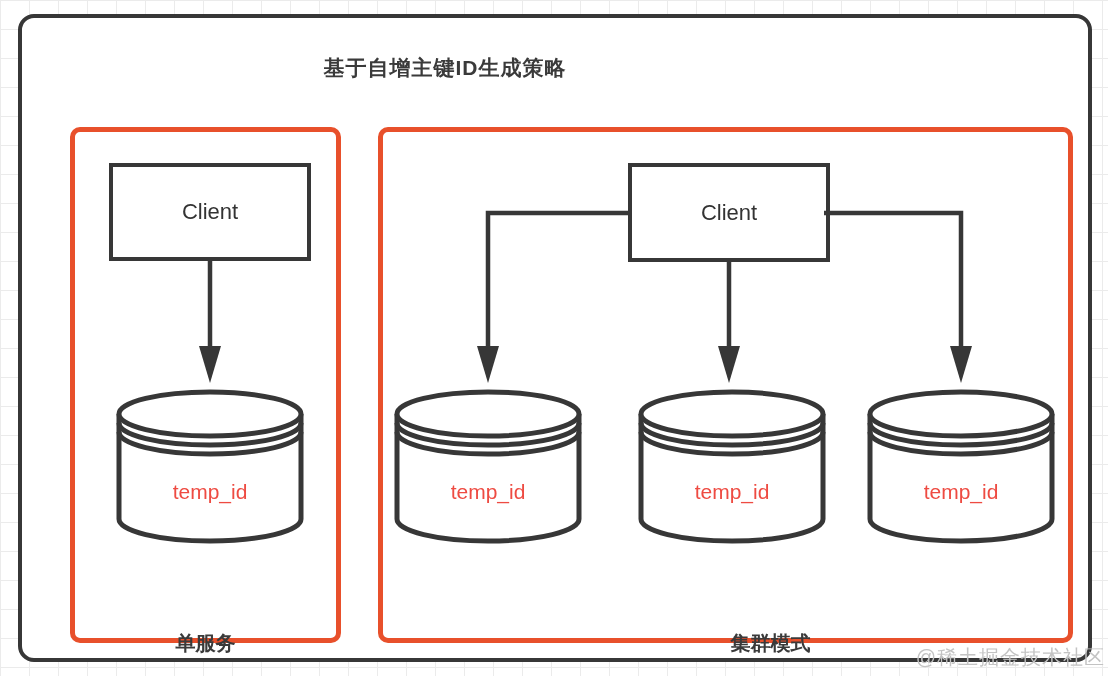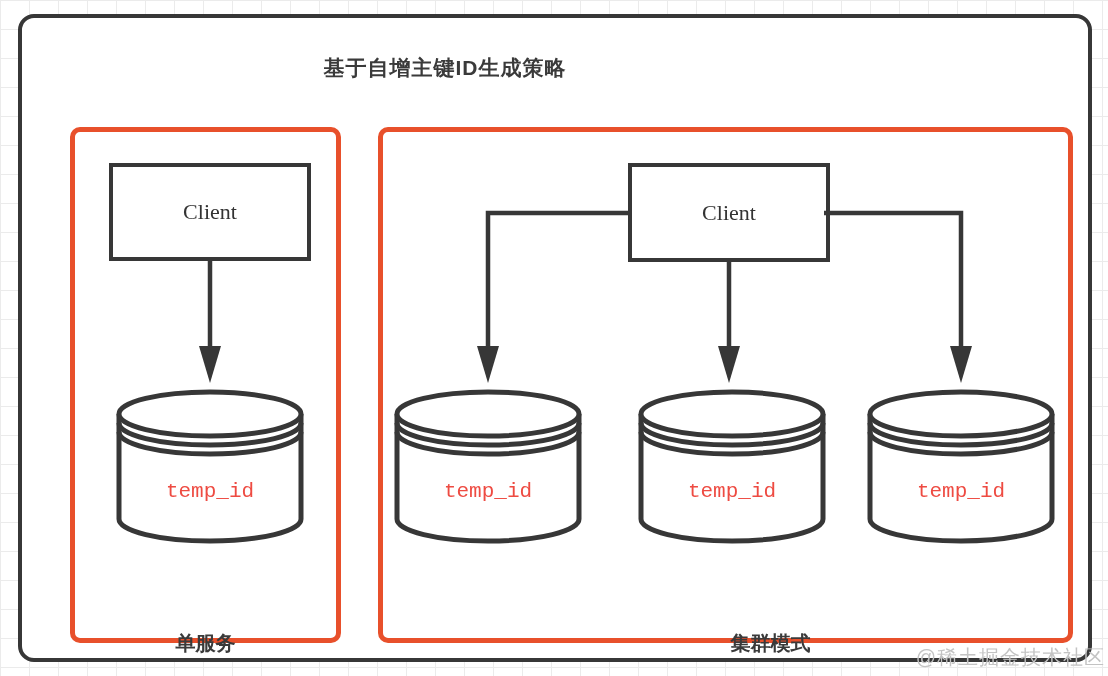--- a/index.html
+++ b/index.html
@@ -23,31 +23,31 @@
   }
   .group-panel {
     position:absolute; border:5px solid #e8502b; border-radius:10px;
     background:transparent;
   }
   .panel-single  { left:70px;  top:127px; width:261px; height:506px; }
   .panel-cluster { left:378px; top:127px; width:685px; height:506px; }
   .client-box {
     position:absolute; background:#ffffff; border:4px solid #373737;
     display:flex; align-items:center; justify-content:center;
-    font-size:22px; color:#333333;font-family:Liberation Serif, serif;
+    font-size:22px; color:#333333;
   }
   .client-single  { left:109px; top:163px; width:194px; height:90px; }
   .client-cluster { left:628px; top:163px; width:194px; height:91px; }
   .arrows-layer, .cylinders-layer {
     position:absolute; left:0; top:0; width:1108px; height:676px;
     pointer-events:none;
   }
   .db-label {
     position:absolute; top:480px; width:190px; text-align:center;
-    font-size:21px; color:#ee4b42;font-family:Liberation Mono, monospace;
+    font-size:21px; color:#ee4b42;
   }
   .db-label-1 { left:115px; }
   .db-label-2 { left:393px; }
   .db-label-3 { left:637px; }
   .db-label-4 { left:866px; }
   .section-label {
     position:absolute; top:603px; text-align:center;
     font-size:20px; font-weight:bold; color:#3a3a3a;margin-top:27px;
   }
   .section-label-single  { left:70px;  width:271px; }

